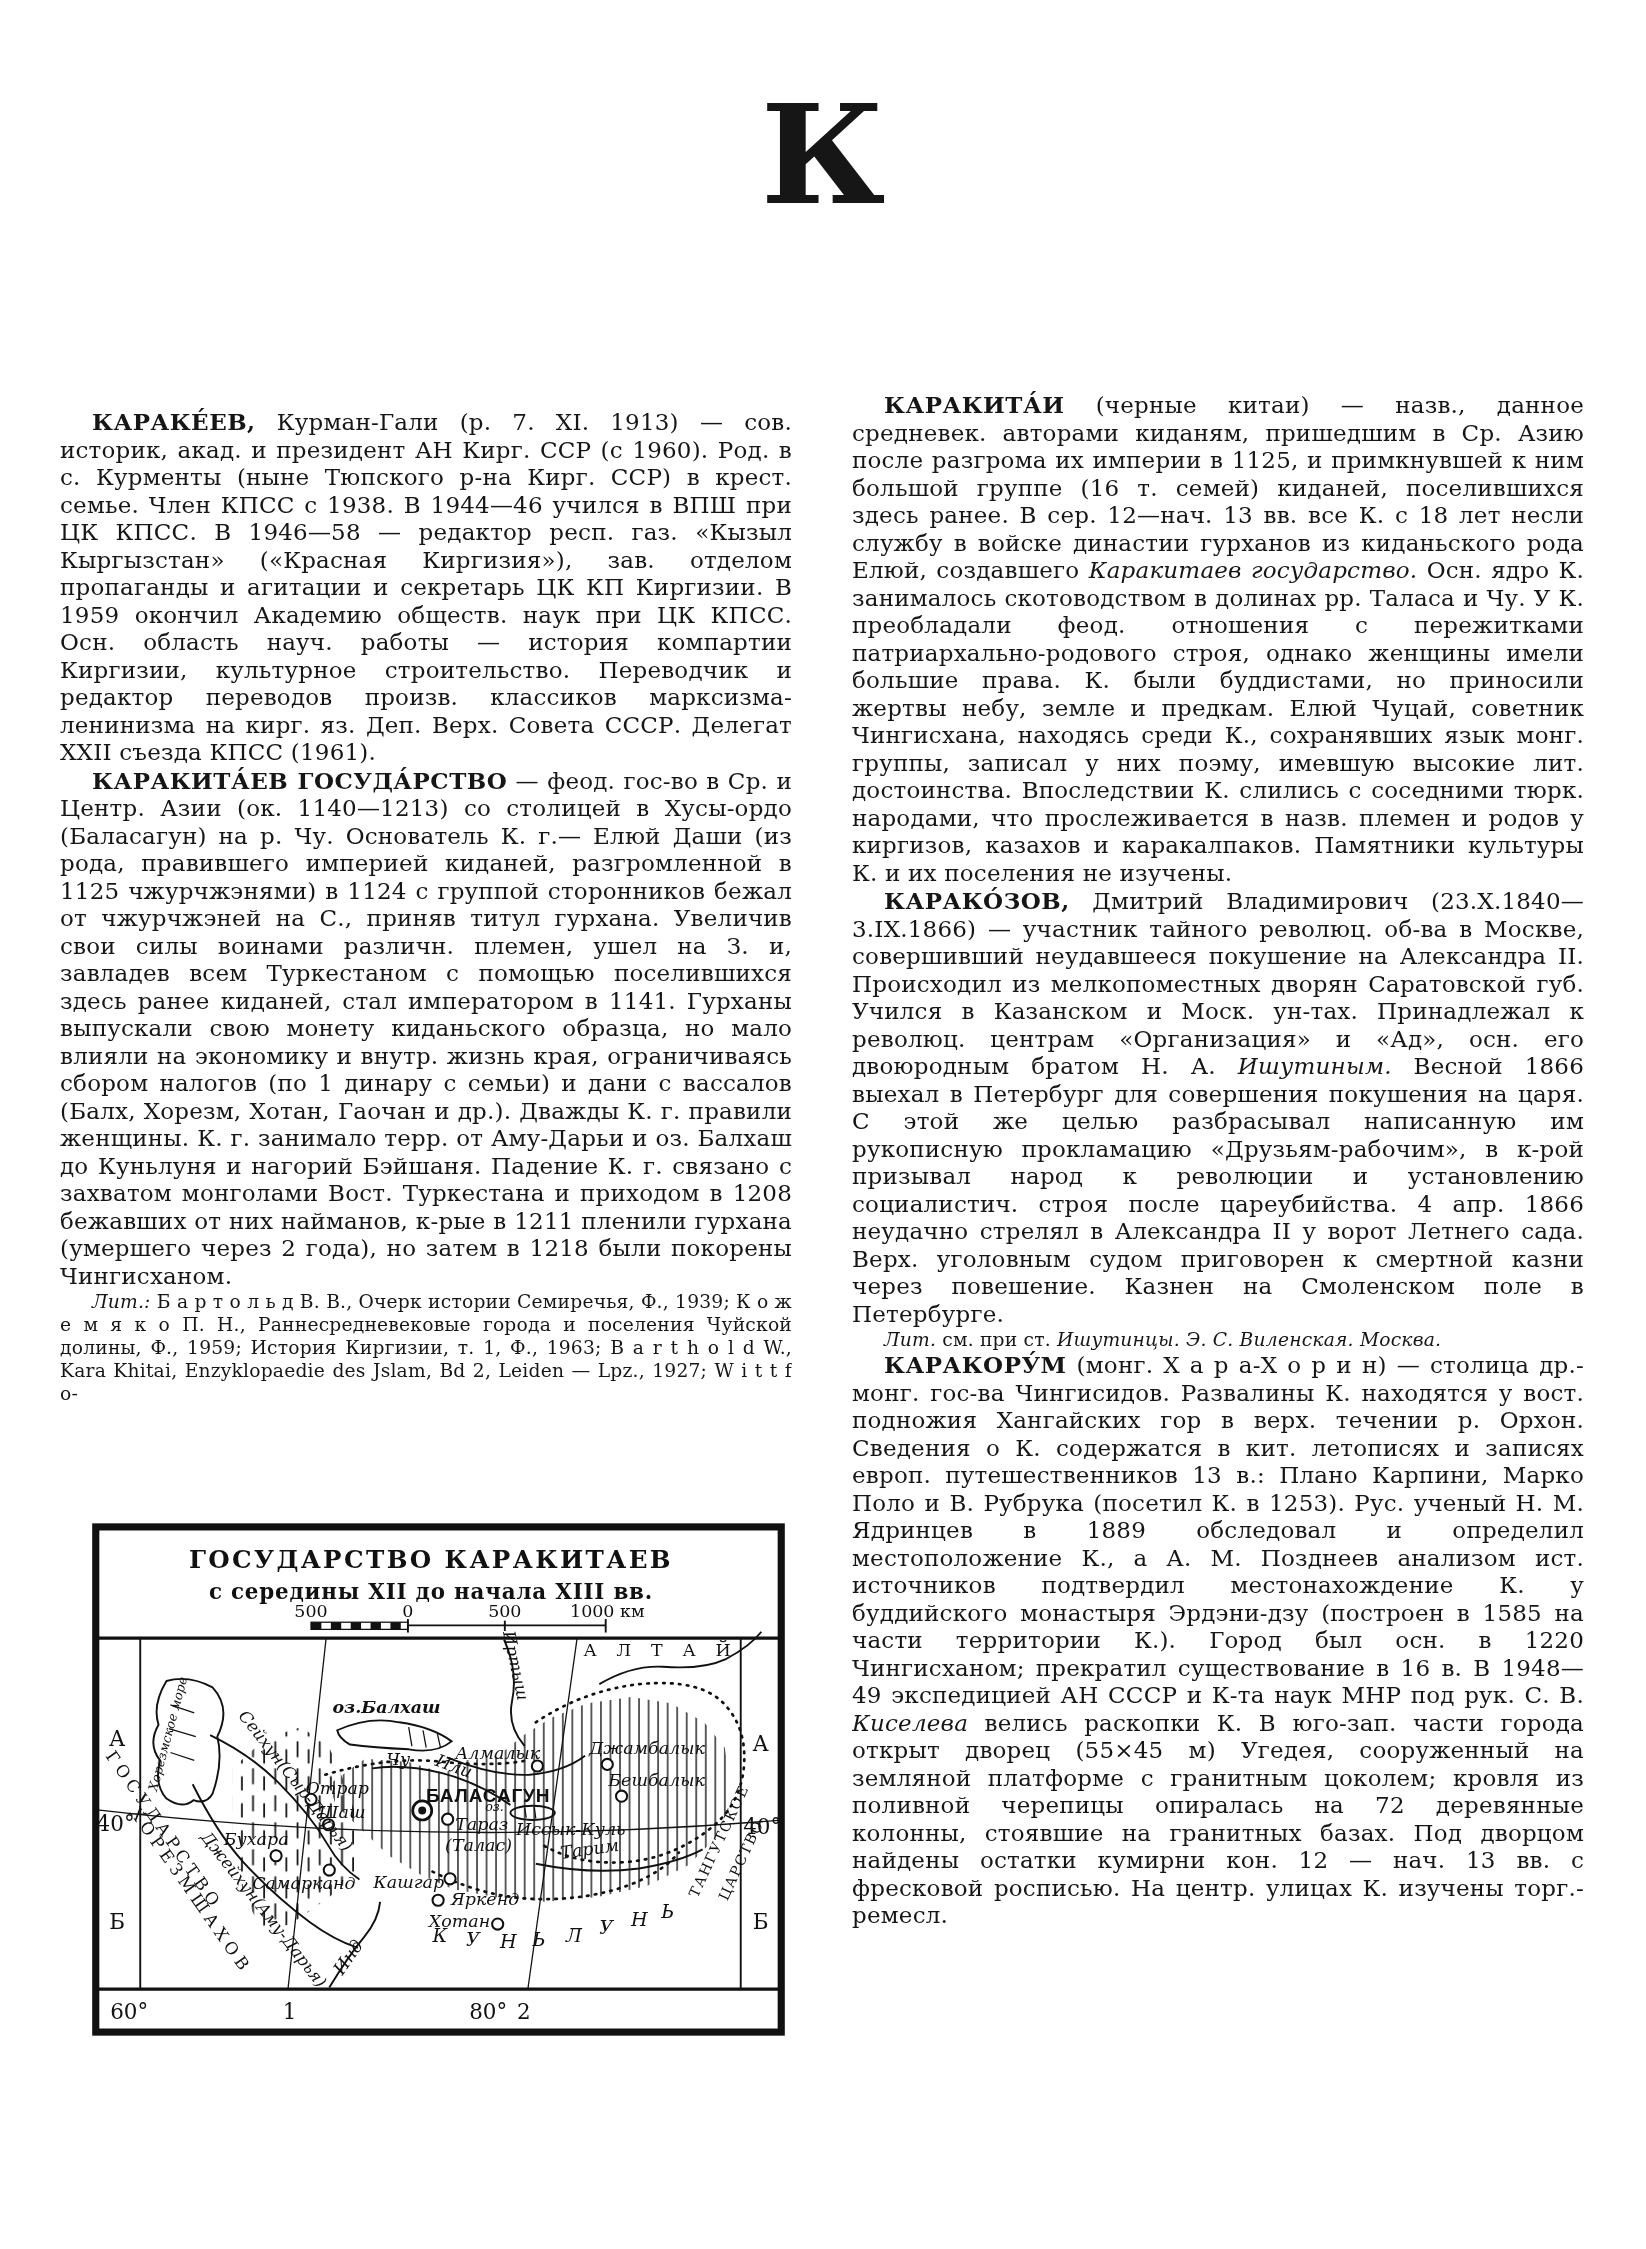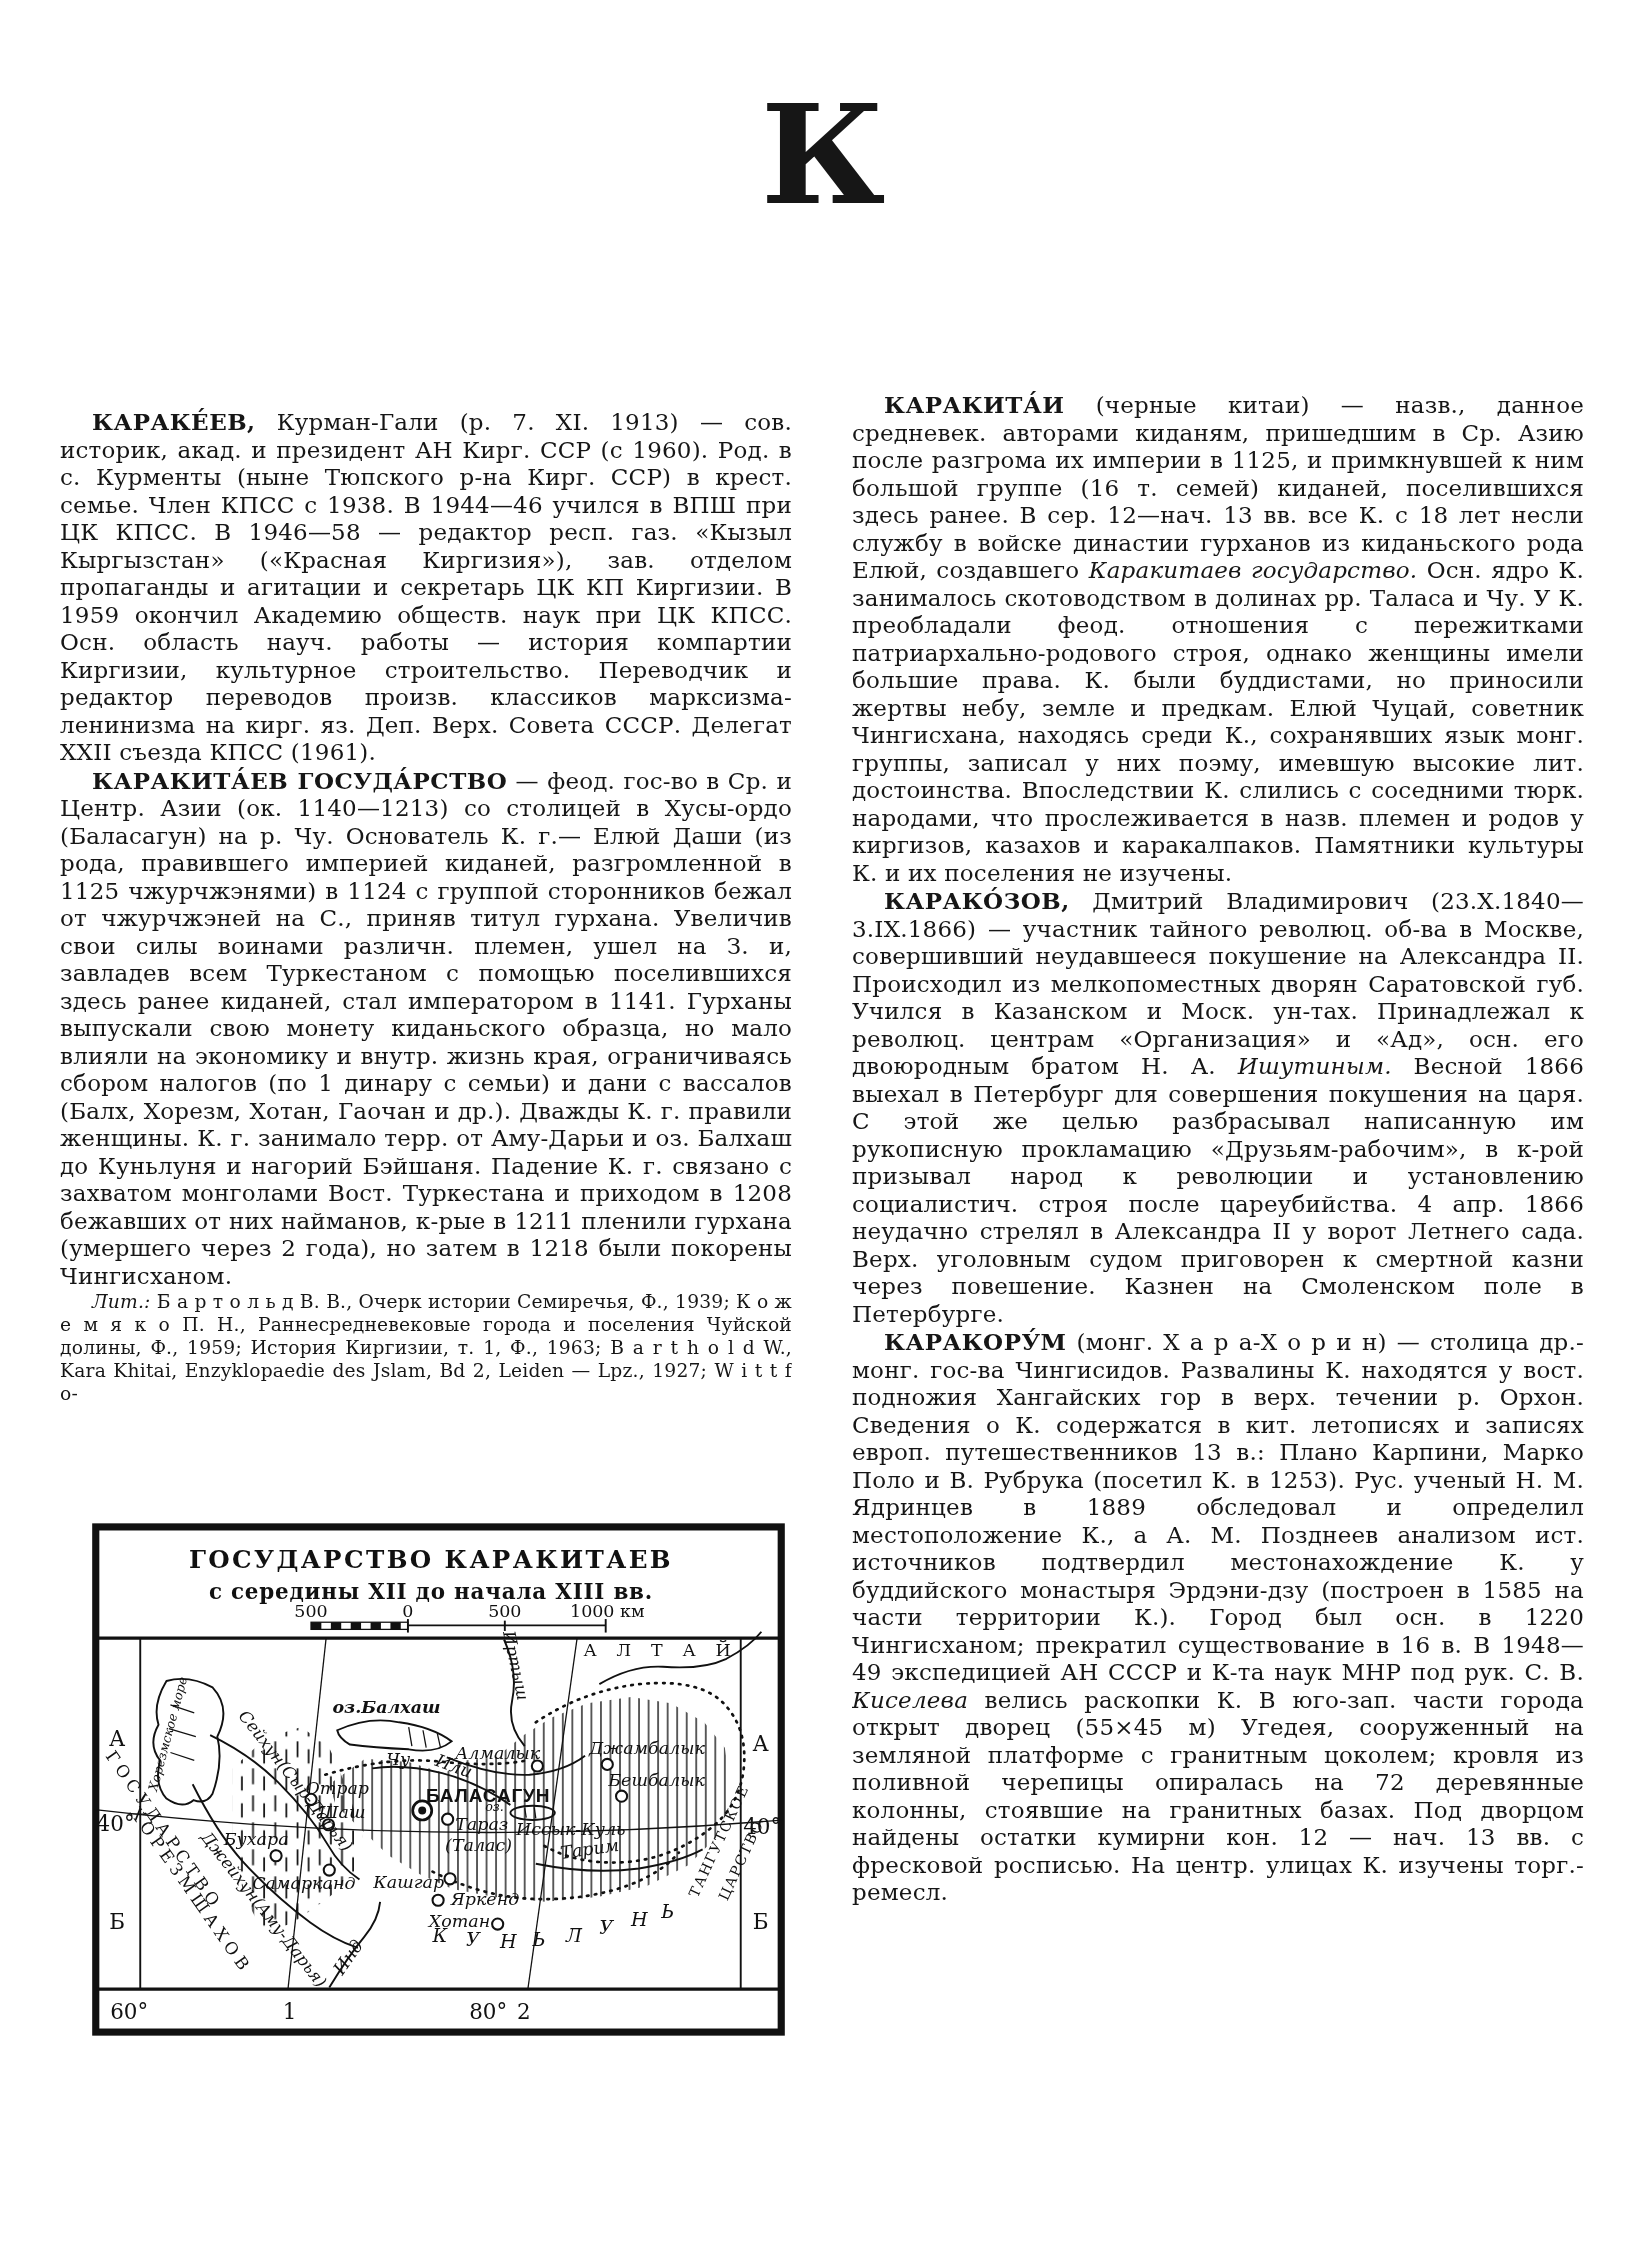--- a/index.html
+++ b/index.html
@@ -222,17 +222,18 @@
       </g>
       <text class="t-state2" transform="rotate(-65 796 404)" x="796" y="404" text-anchor="middle">ТАНГУТСКОЕ</text>
       <text class="t-state2" transform="rotate(-65 824 428)" x="824" y="428" text-anchor="middle">ЦАРСТВО</text>
     </svg>
 
   </div>
 
   <div class="col col-right">
     <p class="entry"><b class="term">КАРАКИТА́И</b><span> (черные китаи) — назв., данное средневек. авторами киданям, пришедшим в Ср. Азию после разгрома их империи в 1125, и примкнувшей к ним большой группе (16 т. семей) киданей, поселившихся здесь ранее. В сер. 12—нач. 13 вв. все К. с 18 лет несли службу в войске династии гурханов из киданьского рода Елюй, создавшего </span><i>Каракитаев государство.</i><span> Осн. ядро К. занималось скотоводством в долинах рр. Таласа и Чу. У К. преобладали феод. отношения с пережитками патриархально-родового строя, однако женщины имели большие права. К. были буддистами, но приносили жертвы небу, земле и предкам. Елюй Чуцай, советник Чингисхана, находясь среди К., сохранявших язык монг. группы, записал у них поэму, имевшую высокие лит. достоинства. Впоследствии К. слились с соседними тюрк. народами, что прослеживается в назв. племен и родов у киргизов, казахов и каракалпаков. Памятники культуры К. и их поселения не изучены.</span></p>
     <p class="entry"><b class="term">КАРАКО́ЗОВ,</b><span> Дмитрий Владимирович (23.X.1840— 3.IX.1866) — участник тайного революц. об-ва в Москве, совершивший неудавшееся покушение на Александра II. Происходил из мелкопоместных дворян Саратовской губ. Учился в Казанском и Моск. ун-тах. Принадлежал к революц. центрам «Организация» и «Ад», осн. его двоюродным братом Н. А. </span><i>Ишутиным.</i><span> Весной 1866 выехал в Петербург для совершения покушения на царя. С этой же целью разбрасывал написанную им рукописную прокламацию «Друзьям-рабочим», в к-рой призывал народ к революции и установлению социалистич. строя после цареубийства. 4 апр. 1866 неудачно стрелял в Александра II у ворот Летнего сада. Верх. уголовным судом приговорен к смертной казни через повешение. Казнен на Смоленском поле в Петербурге.</span></p>
+    <p class="lit"><i>Лит.</i><span> см. при ст. </span><i>Ишутинцы.</i><span class="sig"> Э. С. Виленская. Москва.</span></p>
     <p class="entry"><b class="term">КАРАКОРУ́М</b><span> (монг. Х а р а-Х о р и н) — столица др.-монг. гос-ва Чингисидов. Развалины К. находятся у вост. подножия Хангайских гор в верх. течении р. Орхон. Сведения о К. содержатся в кит. летописях и записях европ. путешественников 13 в.: Плано Карпини, Марко Поло и В. Рубрука (посетил К. в 1253). Рус. ученый Н. М. Ядринцев в 1889 обследовал и определил местоположение К., а А. М. Позднеев анализом ист. источников подтвердил местонахождение К. у буддийского монастыря Эрдэни-дзу (построен в 1585 на части территории К.). Город был осн. в 1220 Чингисханом; прекратил существование в 16 в. В 1948—49 экспедицией АН СССР и К-та наук МНР под рук. С. В. </span><i>Киселева</i><span> велись раскопки К. В юго-зап. части города открыт дворец (55×45 м) Угедея, сооруженный на земляной платформе с гранитным цоколем; кровля из поливной черепицы опиралась на 72 деревянные колонны, стоявшие на гранитных базах. Под дворцом найдены остатки кумирни кон. 12 — нач. 13 вв. с фресковой росписью. На центр. улицах К. изучены торг.-ремесл.</span></p>
   </div>
 
 </div>
 
 
 </body></html>

